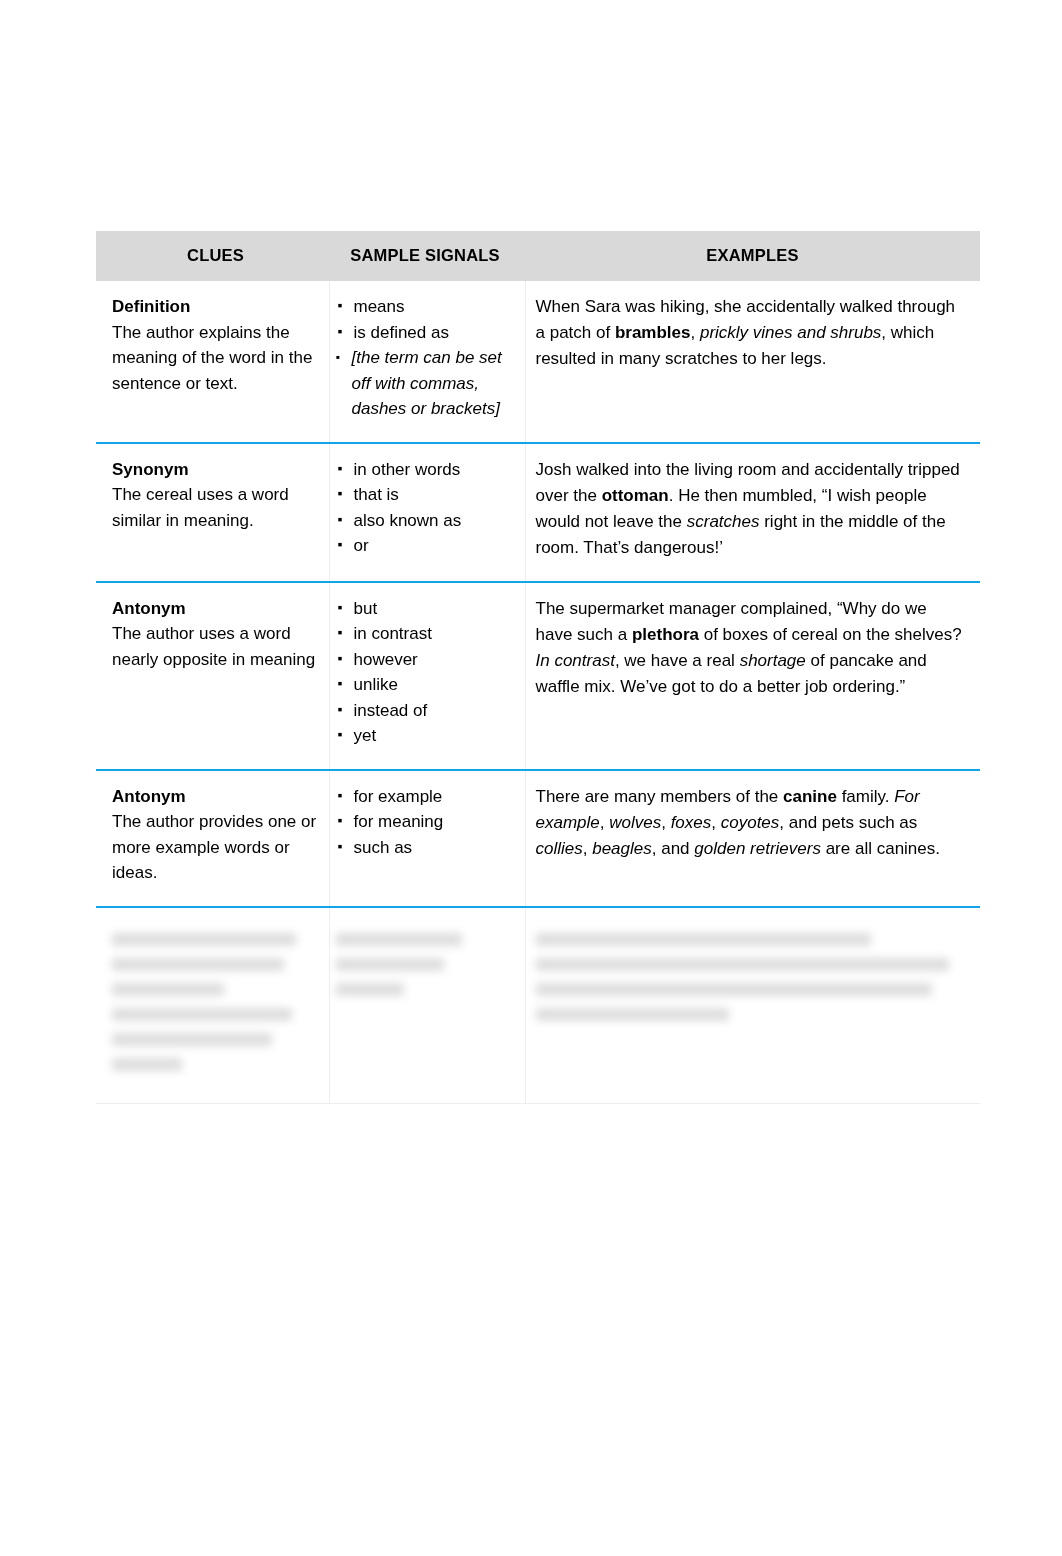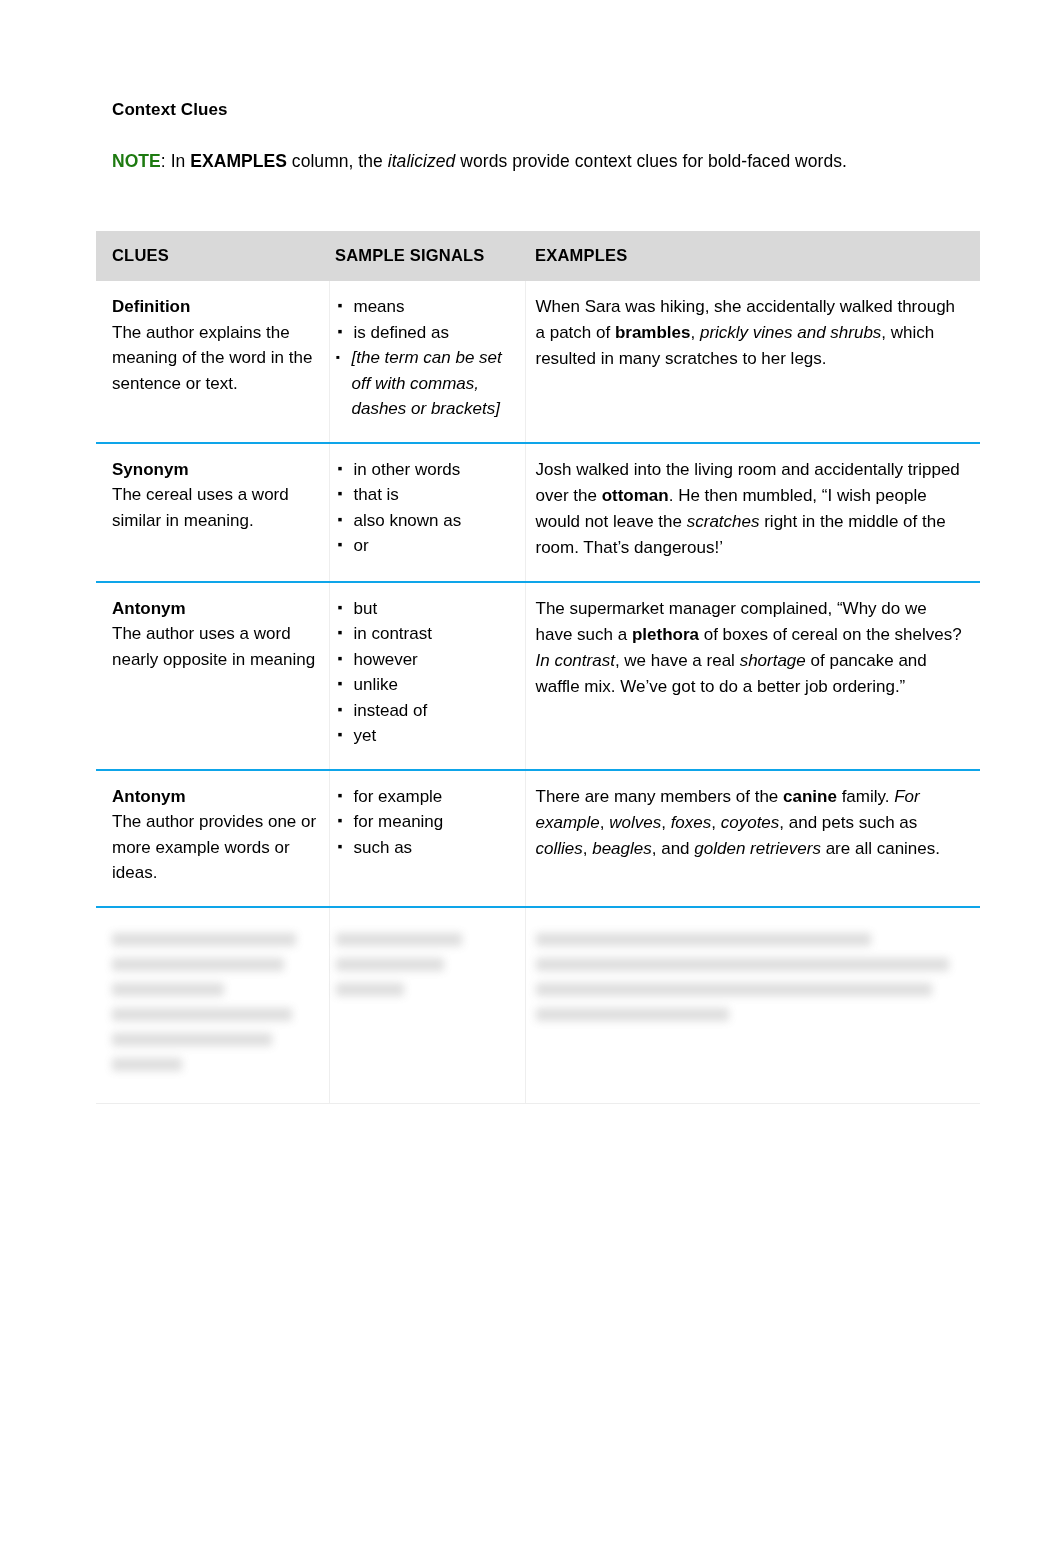--- a/index.html
+++ b/index.html
@@ -65,21 +65,21 @@
     border-collapse: collapse;
     table-layout: fixed;
     font-size: 17px;
   }
   .clue-table col.c1 { width: 233px; }
   .clue-table col.c2 { width: 196px; }
   .clue-table col.c3 { width: 455px; }
 
   .clue-table th {
     background: #d9d9d9;
-    text-align: left;
+    text-align: center;
     font-size: 16.5px;
     font-weight: bold;
     padding: 15px 10px 16px 16px;
     vertical-align: top;
     border: none;
     letter-spacing: 0.2px;
   }
   .clue-table th.hcol2 { padding-left: 6px; }
   .clue-table th.hcol3 { padding-left: 10px; }
 
@@ -177,24 +177,22 @@
     user-select: none;
   }
 </style>
 </head>
 <body>
 
 <div class="page">
 
   <div class="content">
 
-    <div class="doc-title">Context Clues</div>
-
-
-    <p class="note-para"><span class="note-label">NOTE</span><span>: In </span><span class="b">EXAMPLES</span><span> column, the </span><span class="i">italicized</span><span> words provide context clues for bold-faced words.</span></p>
+
+
 
   </div>
 
   <table class="clue-table">
     <colgroup>
       <col class="c1">
         <col class="c2">
         <col class="c3">
     </colgroup>
     <thead>

